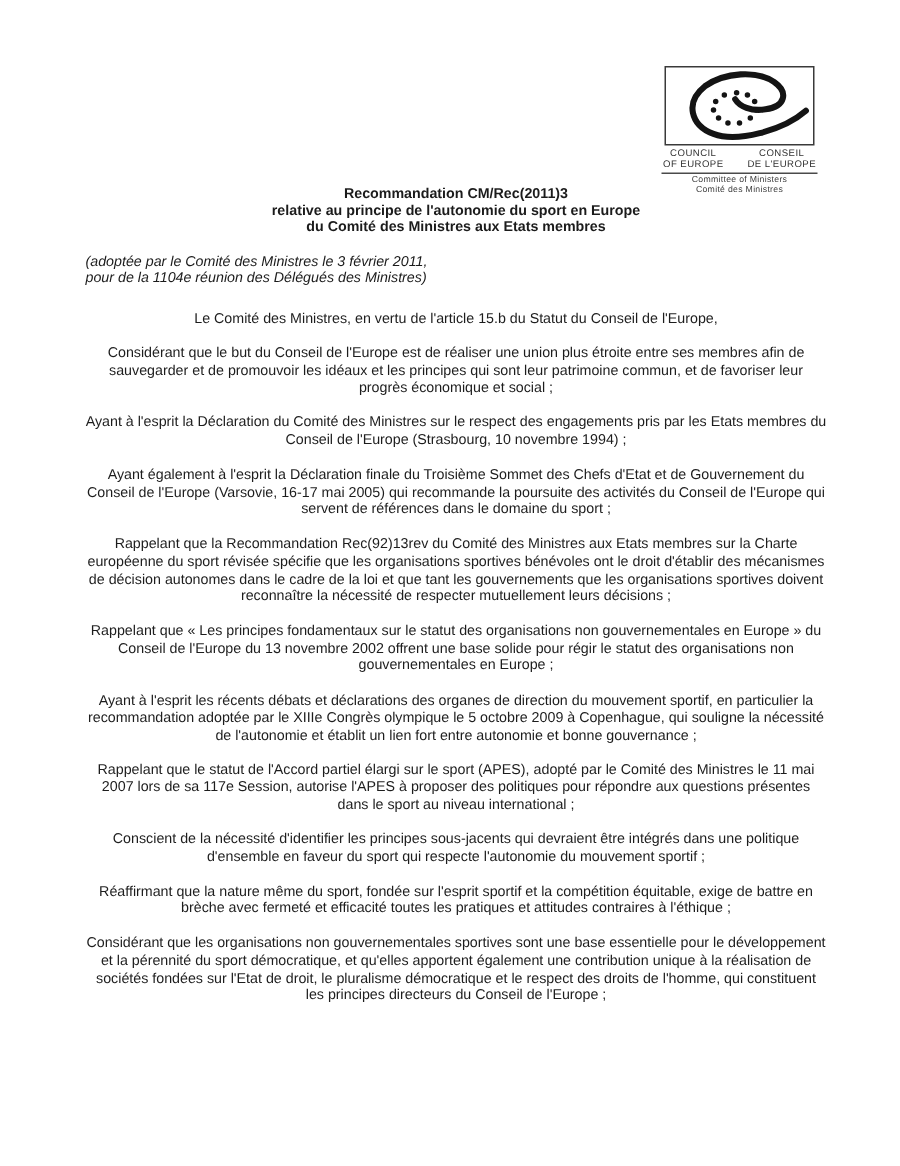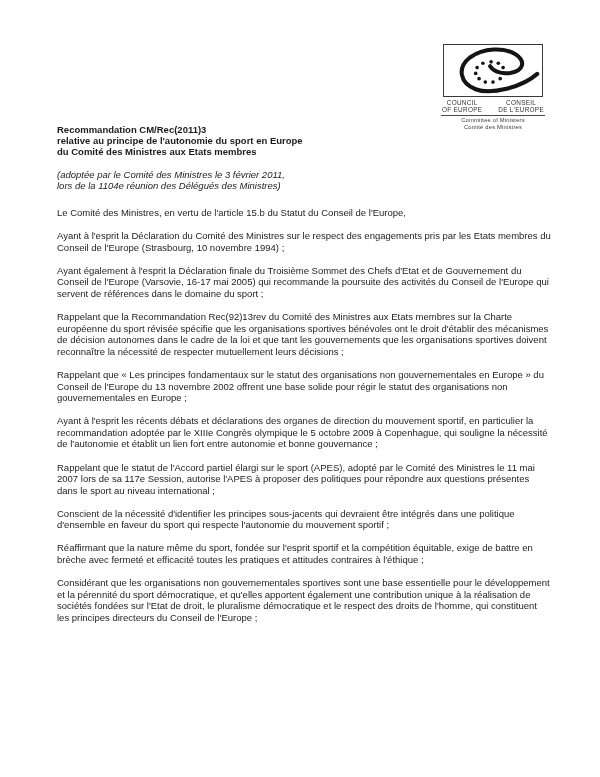--- a/index.html
+++ b/index.html
@@ -35,26 +35,26 @@
     font-size:5.8px;line-height:6.6px;letter-spacing:.2px;
     color:#3c3c3c;text-align:center;white-space:nowrap;
   }
   .committee.first{margin-top:1px;}
 
   
   .content{position:absolute;left:57px;top:124px;width:494px;}
   .title{
     margin:0;font-size:9.5px;font-weight:bold;line-height:11px;color:#1b1b1b;
   }
-  .title span{display:block;}
+  .title span{display:block;text-align:center;}
   .adoption{
     margin:12px 0 0 0;font-size:9.5px;font-style:italic;line-height:11px;color:#1b1b1b;
   }
   .adoption span{display:block;}
-  .bodytext{margin-top:16px;}
+  .bodytext{margin-top:16px;text-align:center;}
   .bodytext p{
     margin:0 0 11.5px 0;
     font-size:9.5px;line-height:11.6px;color:#1d1d1d;
     text-rendering:optimizeLegibility;
   }
 </style>
 </head>
 <body>
 
 <div class="page">
@@ -96,24 +96,25 @@
   </div>
 
   <div class="content">
     <h1 class="title">
       <span>Recommandation CM/Rec(2011)3</span>
       <span>relative au principe de l'autonomie du sport en Europe</span>
       <span>du Comité des Ministres aux Etats membres</span>
     </h1>
     <p class="adoption">
       <span>(adoptée par le Comité des Ministres le 3 février 2011,</span>
-      <span>lors de la 1104e réunion des Délégués des Ministres)</span>
+      <span>pour de la 1104e réunion des Délégués des Ministres)</span>
     </p>
     <div class="bodytext">
         <p>Le Comité des Ministres, en vertu de l'article 15.b du Statut du Conseil de l'Europe,</p>
+        <p>Considérant que le but du Conseil de l'Europe est de réaliser une union plus étroite entre ses membres afin de sauvegarder et de promouvoir les idéaux et les principes qui sont leur patrimoine commun, et de favoriser leur progrès économique et social ;</p>
         <p>Ayant à l'esprit la Déclaration du Comité des Ministres sur le respect des engagements pris par les Etats membres du Conseil de l'Europe (Strasbourg, 10 novembre 1994) ;</p>
         <p>Ayant également à l'esprit la Déclaration finale du Troisième Sommet des Chefs d'Etat et de Gouvernement du Conseil de l'Europe (Varsovie, 16-17 mai 2005) qui recommande la poursuite des activités du Conseil de l'Europe qui servent de références dans le domaine du sport ;</p>
         <p>Rappelant que la Recommandation Rec(92)13rev du Comité des Ministres aux Etats membres sur la Charte européenne du sport révisée spécifie que les organisations sportives bénévoles ont le droit d'établir des mécanismes de décision autonomes dans le cadre de la loi et que tant les gouvernements que les organisations sportives doivent reconnaître la nécessité de respecter mutuellement leurs décisions ;</p>
         <p>Rappelant que « Les principes fondamentaux sur le statut des organisations non gouvernementales en Europe » du Conseil de l'Europe du 13 novembre 2002 offrent une base solide pour régir le statut des organisations non gouvernementales en Europe ;</p>
         <p>Ayant à l'esprit les récents débats et déclarations des organes de direction du mouvement sportif, en particulier la recommandation adoptée par le XIIIe Congrès olympique le 5 octobre 2009 à Copenhague, qui souligne la nécessité de l'autonomie et établit un lien fort entre autonomie et bonne gouvernance ;</p>
         <p>Rappelant que le statut de l'Accord partiel élargi sur le sport (APES), adopté par le Comité des Ministres le 11 mai 2007 lors de sa 117e Session, autorise l'APES à proposer des politiques pour répondre aux questions présentes dans le sport au niveau international ;</p>
         <p>Conscient de la nécessité d'identifier les principes sous-jacents qui devraient être intégrés dans une politique d'ensemble en faveur du sport qui respecte l'autonomie du mouvement sportif ;</p>
         <p>Réaffirmant que la nature même du sport, fondée sur l'esprit sportif et la compétition équitable, exige de battre en brèche avec fermeté et efficacité toutes les pratiques et attitudes contraires à l'éthique ;</p>
         <p>Considérant que les organisations non gouvernementales sportives sont une base essentielle pour le développement et la pérennité du sport démocratique, et qu'elles apportent également une contribution unique à la réalisation de sociétés fondées sur l'Etat de droit, le pluralisme démocratique et le respect des droits de l'homme, qui constituent les principes directeurs du Conseil de l'Europe ;</p>
       </div>

